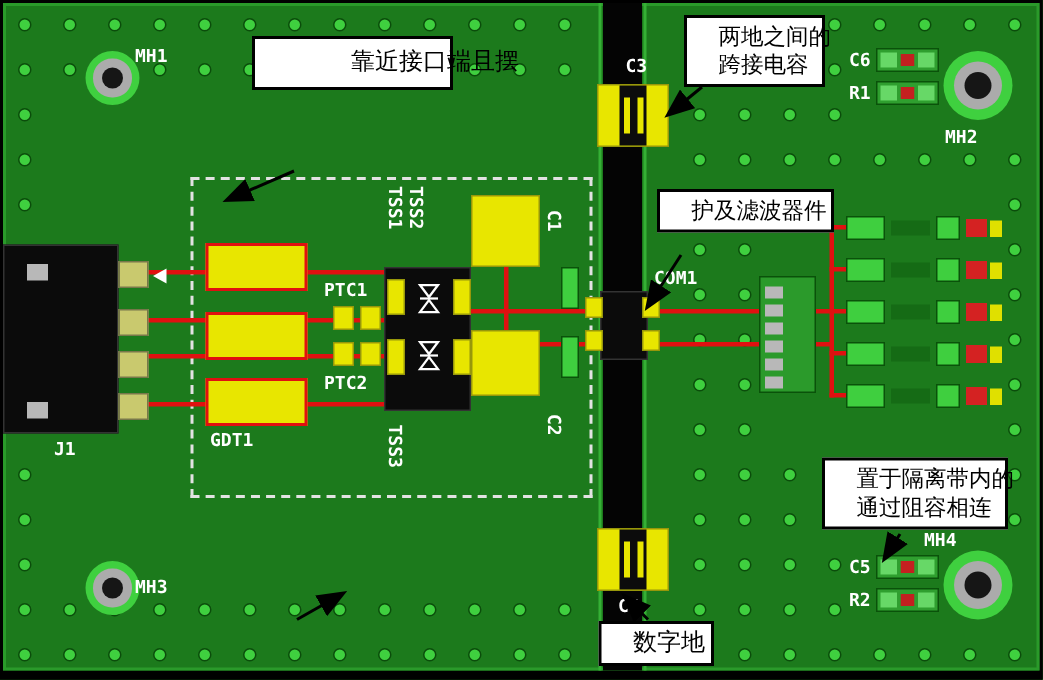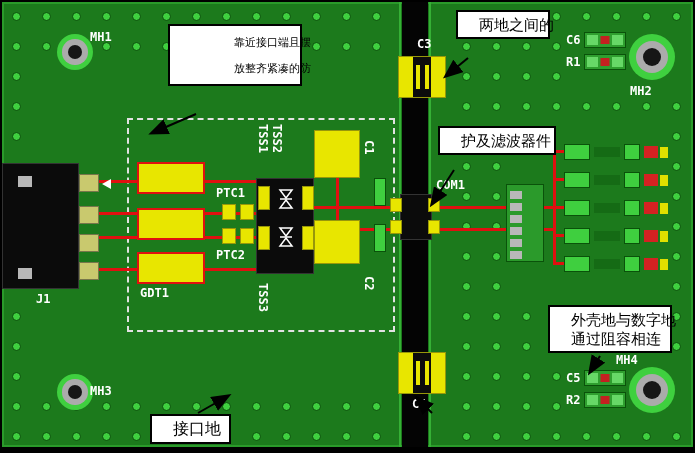--- a/index.html
+++ b/index.html
@@ -35,21 +35,21 @@
   .cl-pad{background:#3fcf3f;border:1px solid #0a520a;}
   .cl-mid{background:#156b15;}
   .cl-red{background:#d42222;}
   .cl-yel{background:#e0e000;}
   .tvs{position:absolute;z-index:13;}
   .pin1{position:absolute;width:0;height:0;border-top:5px solid transparent;border-bottom:5px solid transparent;border-right:9px solid #fff;z-index:20;}
   .arrows{position:absolute;inset:0;z-index:45;pointer-events:none;}
   .arrows line{stroke:#000;stroke-width:2;}
   .callout{position:absolute;background:#fff;border:2px solid #000;color:#000;text-align:center;z-index:50;padding:3px 21px;box-sizing:border-box;}
   .callout .ln{font-size:15px;line-height:19px;white-space:nowrap;}
-  .callout.big .ln{font-size:11px;line-height:26px;margin-left:43px;}
+  .callout.big .ln{font-size:16px;line-height:26px;margin-left:43px;}
   .callout.oneline{font-size:16px;line-height:20px;white-space:nowrap;}
 </style>
 </head>
 <body>
 
 <div id="stage">
 
   <div class="pcb"></div>
   <div id="via-layer" class="layer">
       <div class="via" style="left: 12px; top: 12px;"></div>
@@ -367,27 +367,27 @@
     <line x1="196" y1="114" x2="152" y2="133" marker-end="url(#ah)"></line>
     <line x1="468" y1="58" x2="446" y2="76" marker-end="url(#ah)"></line>
     <line x1="454" y1="170" x2="432" y2="204" marker-end="url(#ah)"></line>
     <line x1="600" y1="356" x2="590" y2="372" marker-end="url(#ah)"></line>
     <line x1="198" y1="413" x2="228" y2="396" marker-end="url(#ah)"></line>
     <line x1="432" y1="413" x2="417" y2="398" marker-end="url(#ah)"></line>
   </svg>
 
   <div class="callout big" style="left:168px;top:24px;width:134px">
     <div class="ln">靠近接口端且摆</div>
-    <div class="ln">放整齐紧凑的防</div>
   </div>
   <div class="callout" style="left:456px;top:10px;width:94px">
     <div class="ln">两地之间的</div>
+    <div class="ln">跨接电容</div>
   </div>
   <div class="callout" style="left:438px;top:126px;width:118px">
     <div class="ln">护及滤波器件</div>
   </div>
   <div class="callout" style="left:548px;top:305px;width:124px">
-    <div class="ln">外壳地与数字地</div>
+    <div class="ln">置于隔离带内的</div>
     <div class="ln">通过阻容相连</div>
   </div>
-  <div class="callout oneline" style="left:150px;top:414px;width:81px">接口地</div>
+  <div class="callout oneline" style="left:399px;top:414px;width:77px">数字地</div>
 
 </div>
 
 </body></html>

